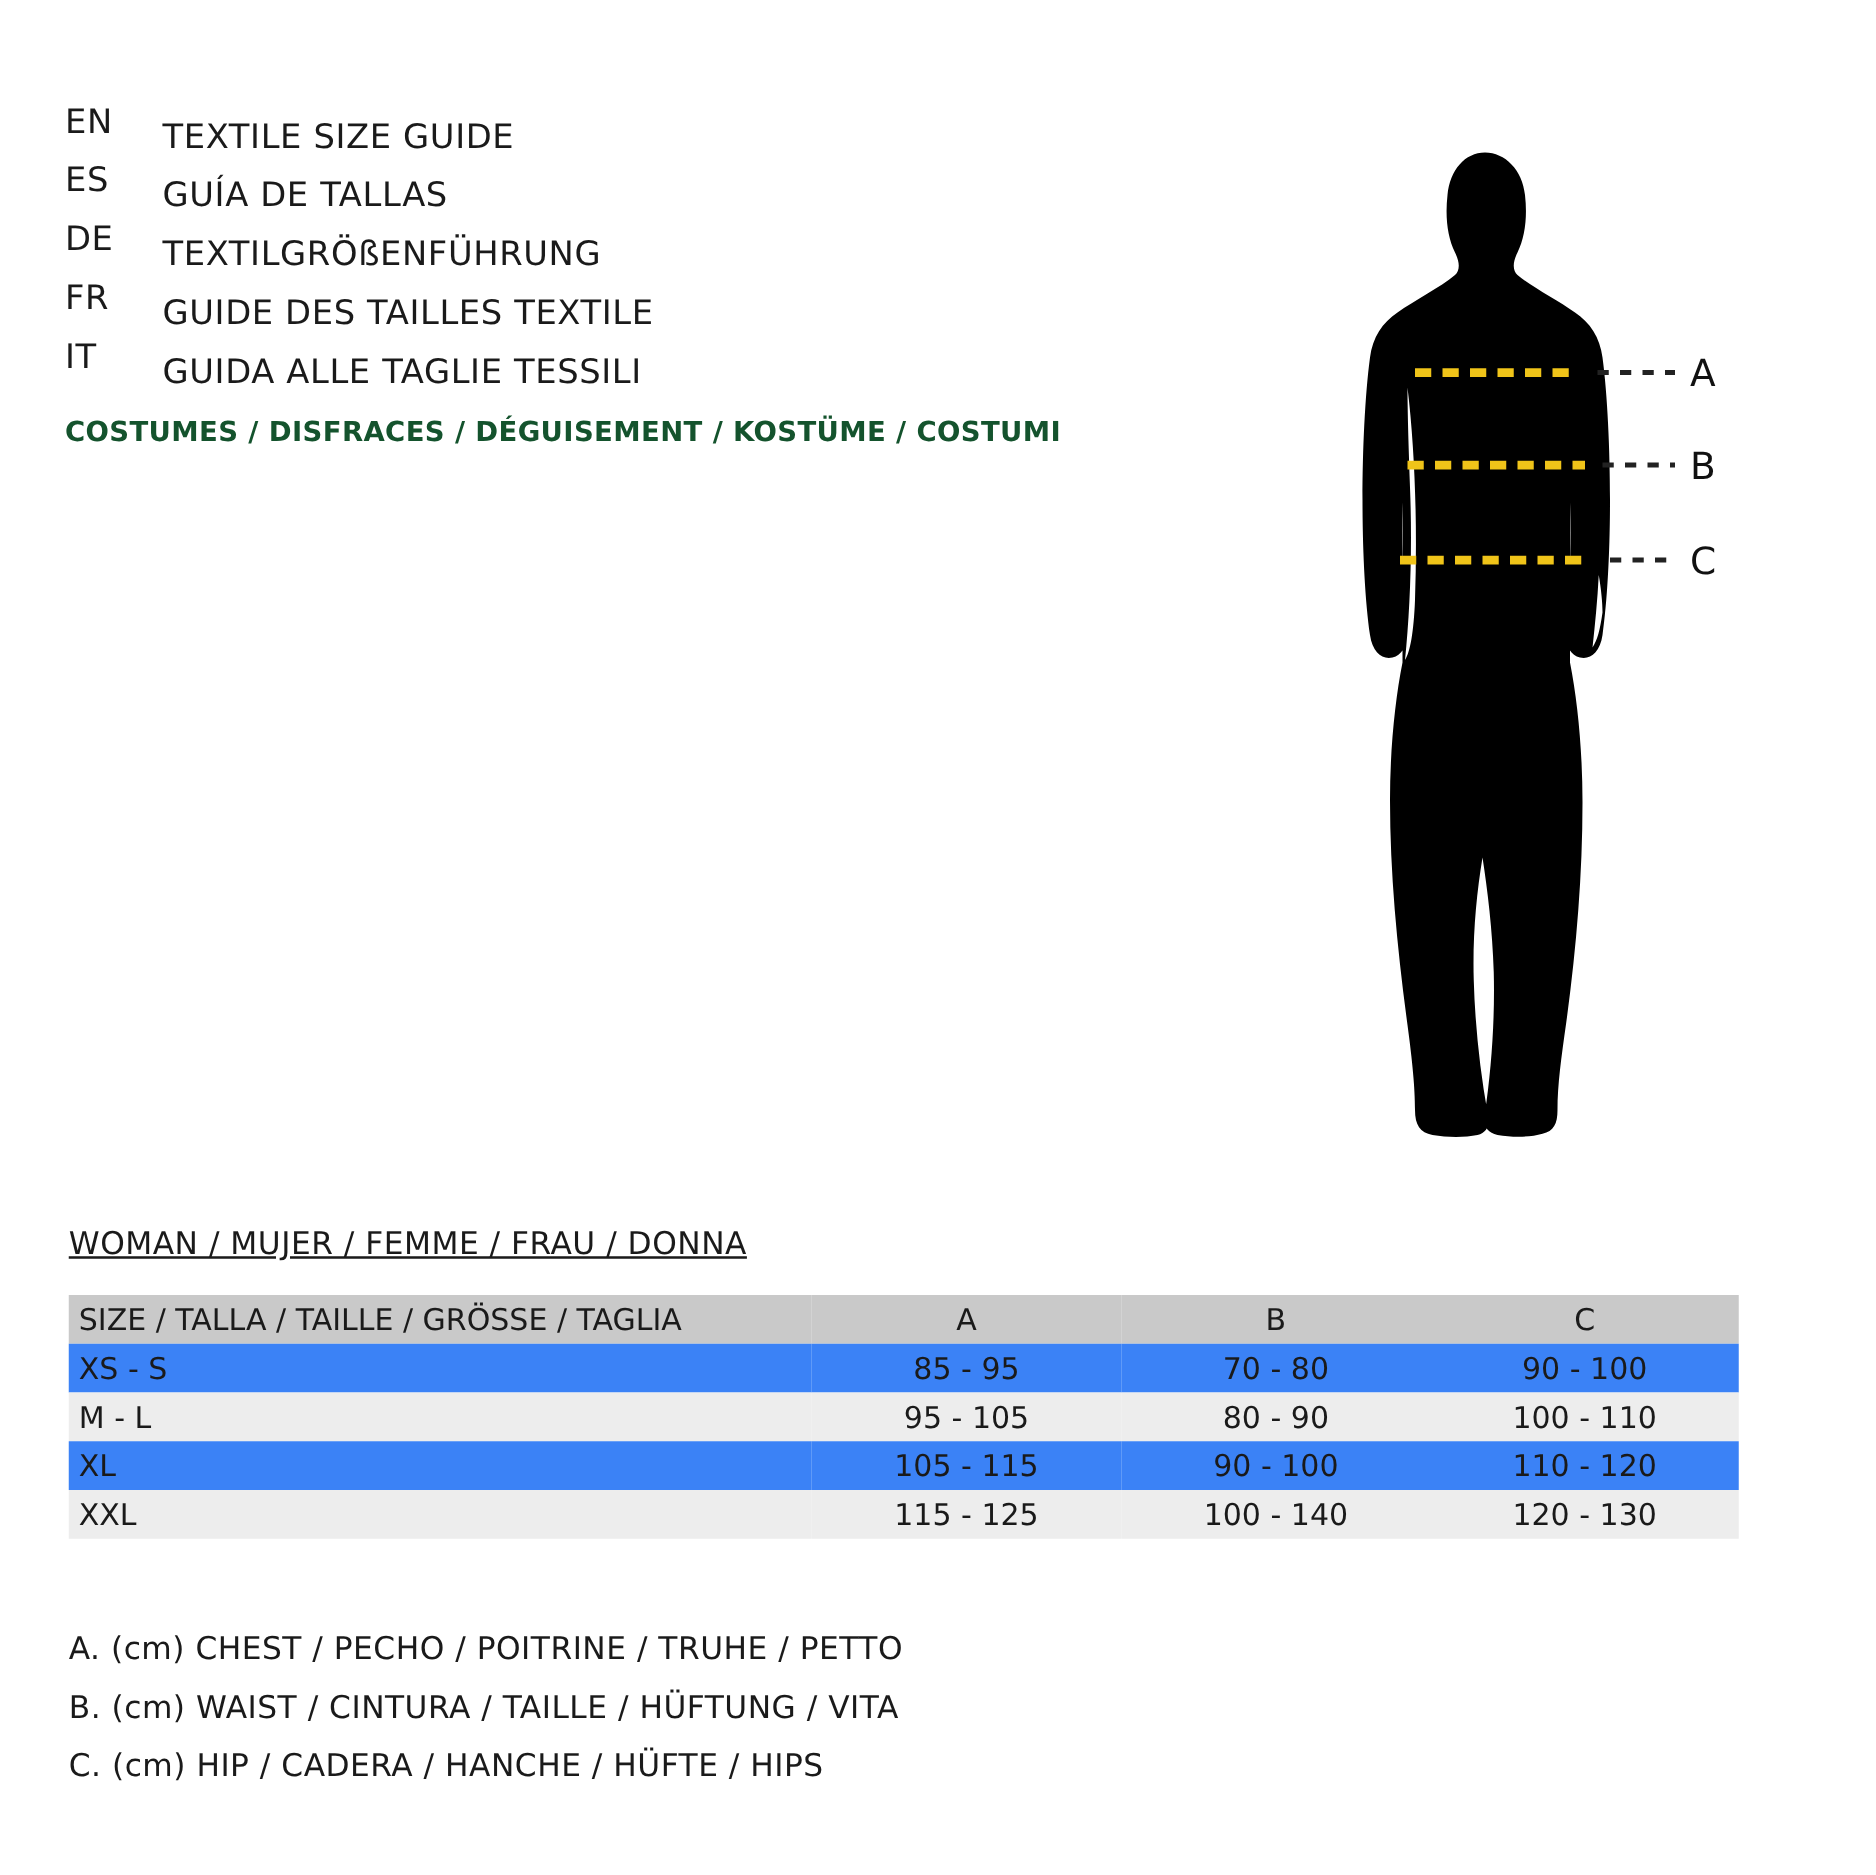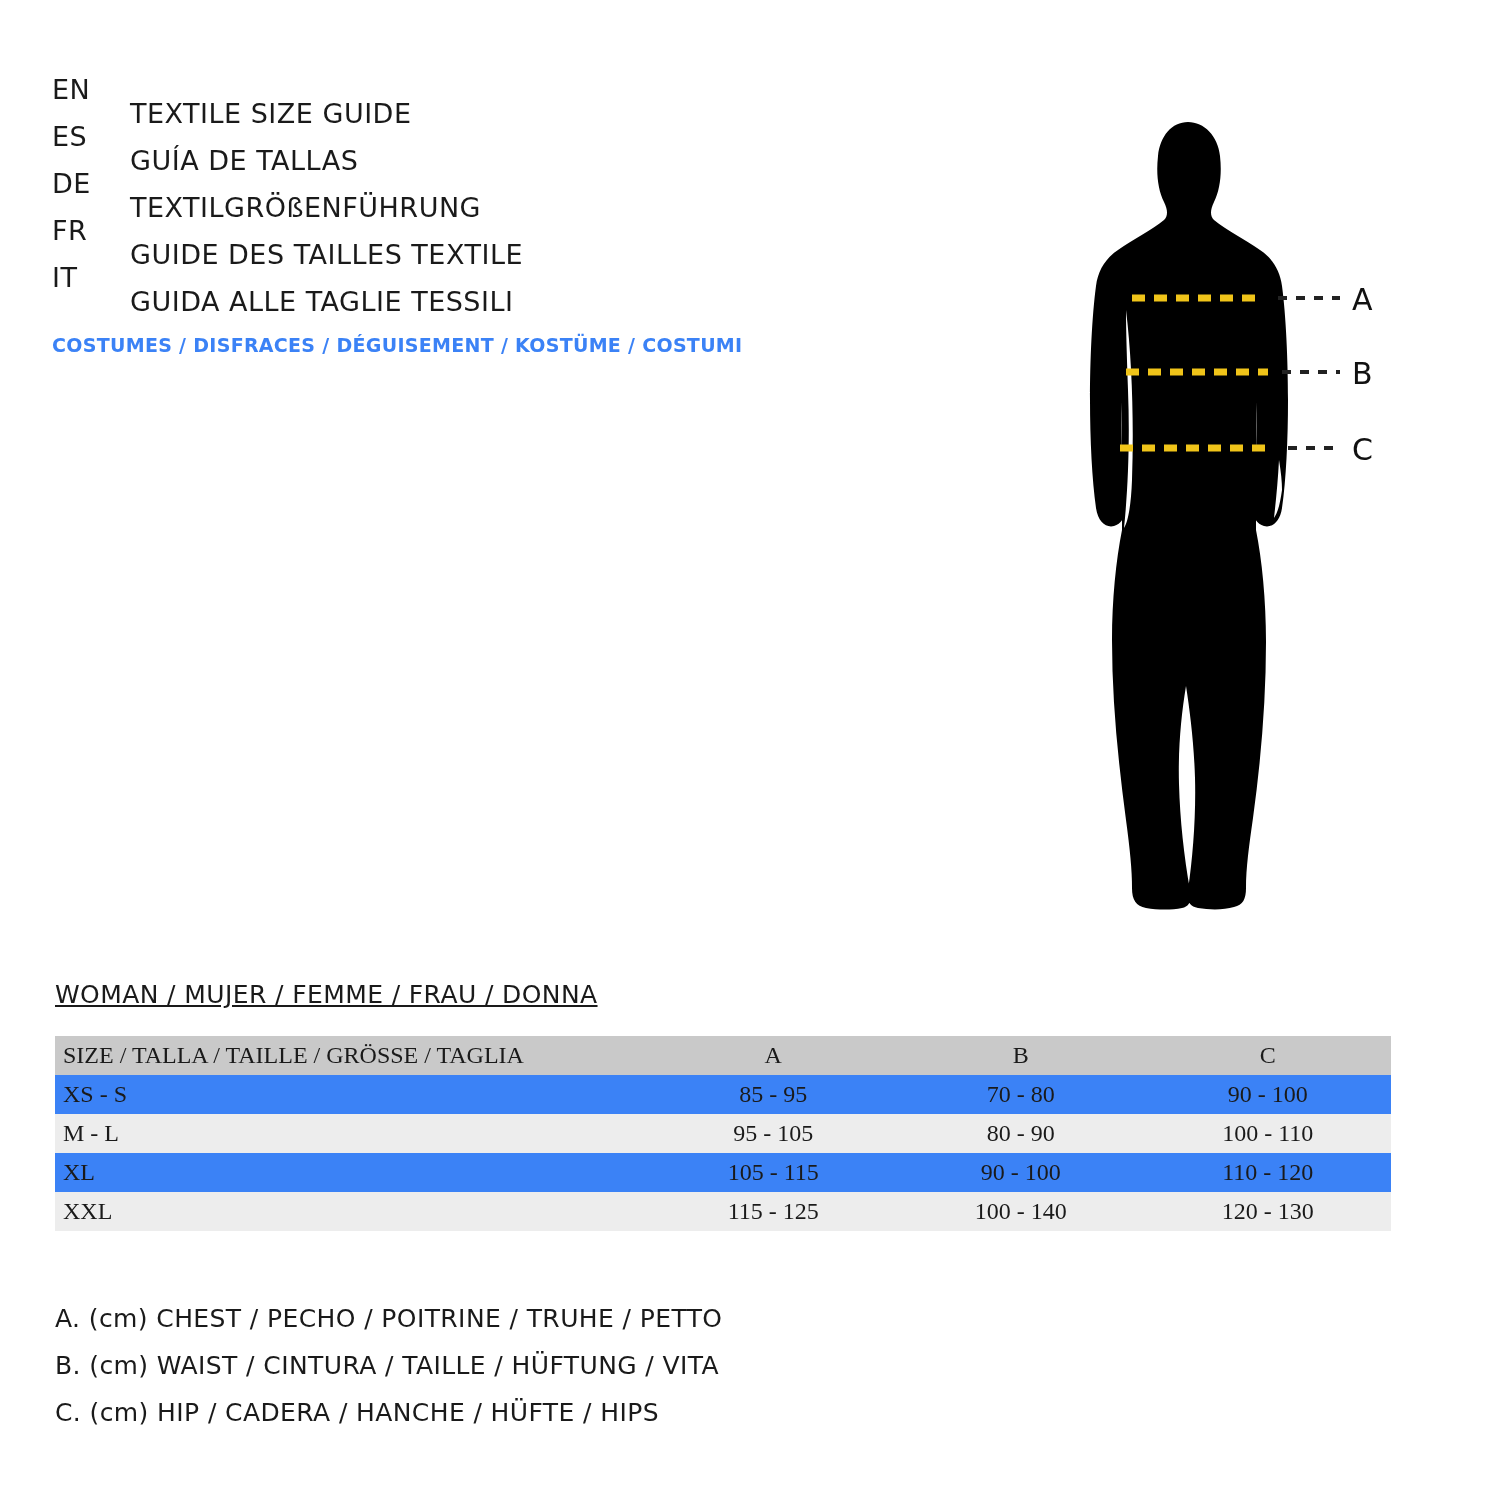--- a/index.html
+++ b/index.html
@@ -18,43 +18,43 @@
 
   
   .lang-block {
     position: absolute;
     left: 52px;
     top: 74px;
     width: 980px;
   }
   .lang-row {
     display: flex;
-    align-items: flex-start;
+    align-items: center;
     height: 47px;
   }
   .lang-code {
     width: 78px;
     font-size: 27px;
     letter-spacing: 0.5px;
     color: #1a1a1a;
   }
   .lang-text {
     font-size: 27px;
     letter-spacing: 0.5px;
     color: #1a1a1a;
     margin-top: 24px;
   }
   .category-line {
     position: absolute;
     left: 52px;
     top: 334px;
-    font-size: 19px;
+    font-size: 22px;
     font-weight: bold;
     letter-spacing: 0.3px;
-    color: #3b82f6;
+    color: #14532d;
   }
 
   
   .figure-wrap {
     position: absolute;
     left: 1040px;
     top: 60px;
     width: 420px;
     height: 880px;
   }
@@ -89,21 +89,20 @@
     font-size: 24px;
     color: #1a1a1a;
   }
   table.size-table th,
   table.size-table td {
     padding: 0;
     height: 39px;
     font-weight: normal;
     text-align: center;
     vertical-align: middle;
-    font-family: Liberation Serif, serif;
   }
   table.size-table th.first,
   table.size-table td.first {
     text-align: left;
     padding-left: 8px;
     width: 590px;
   }
   table.size-table thead tr {
     background: #c9c9c9;
   }

